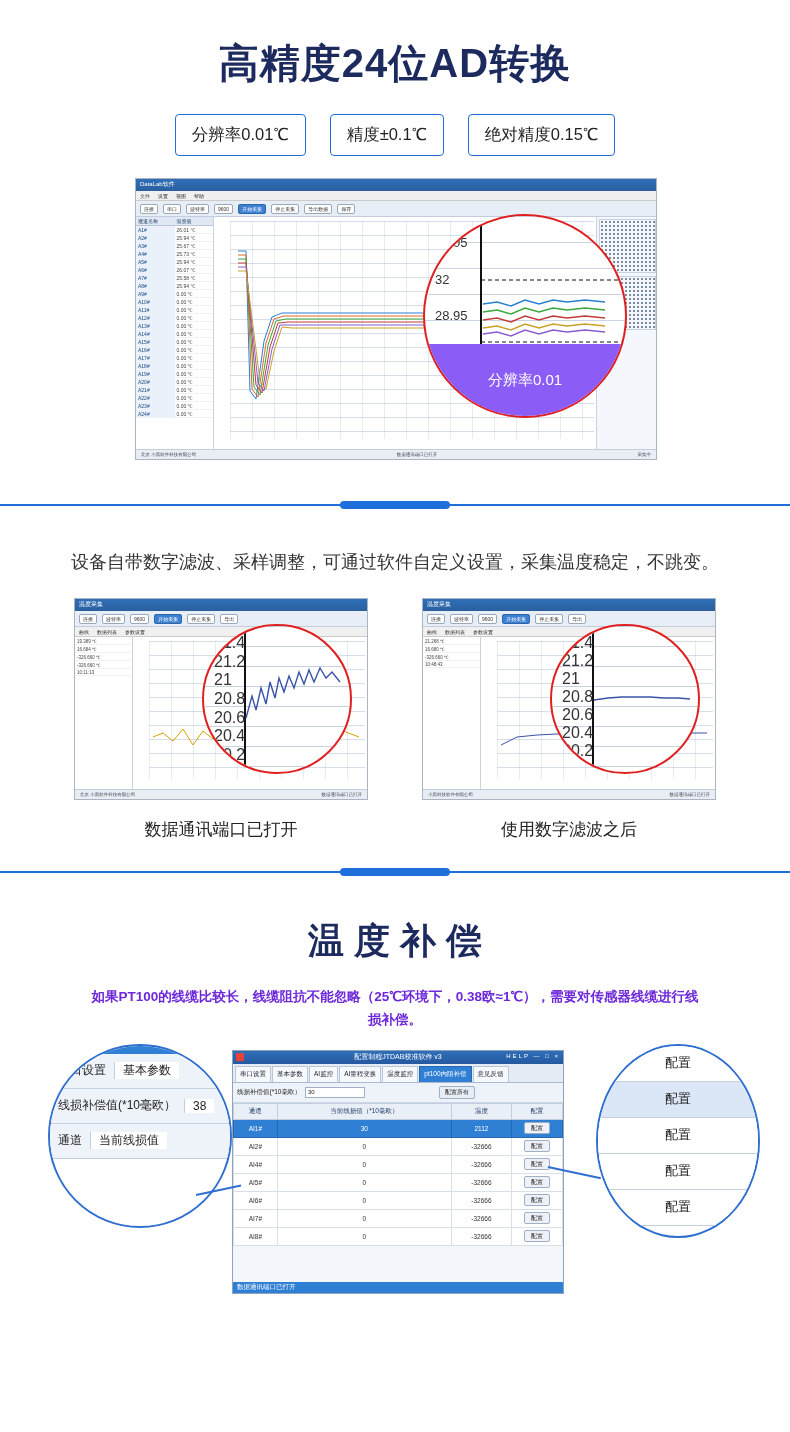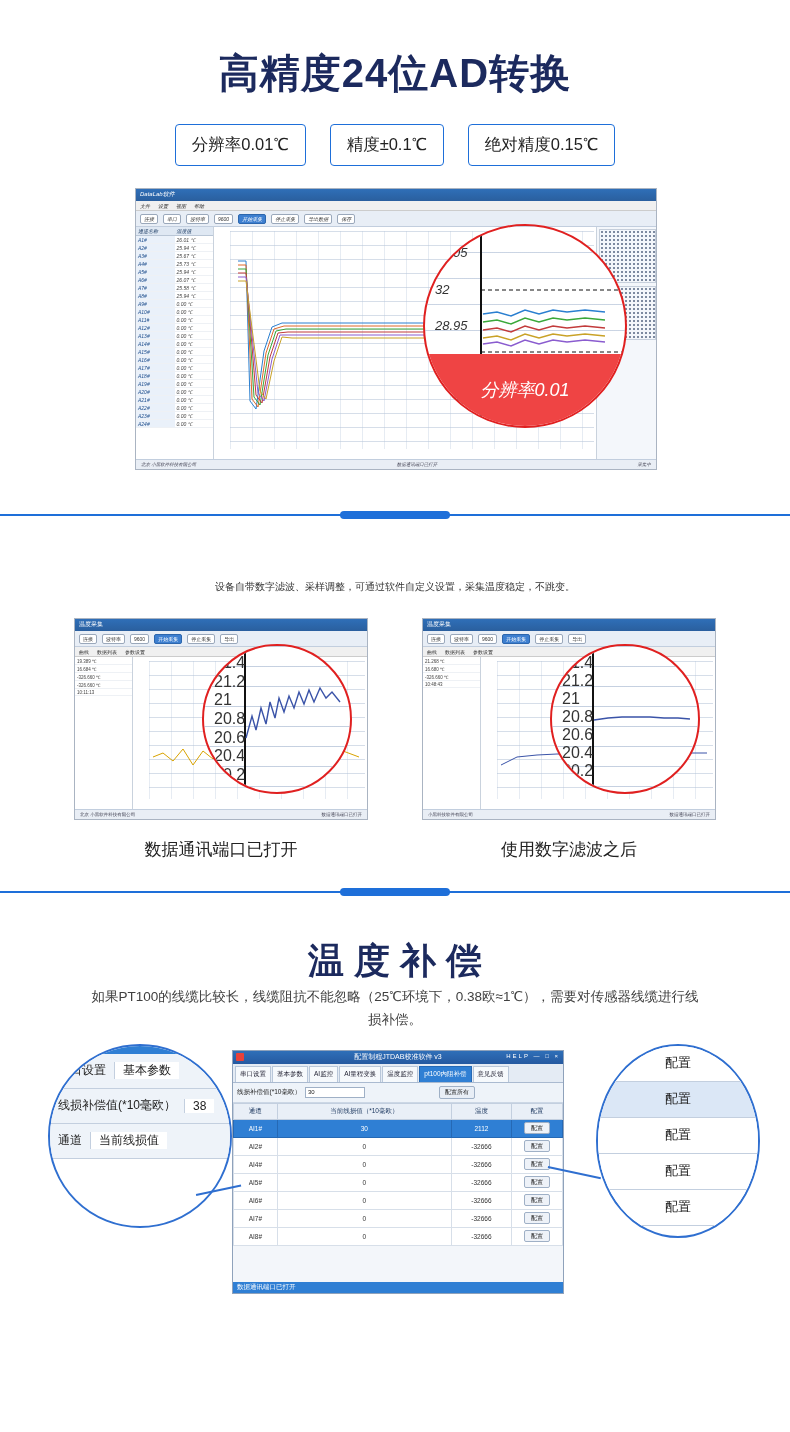--- a/index.html
+++ b/index.html
@@ -19,21 +19,21 @@
     width: 790px;
     height: 1432px;
     position: relative;
   }
 
   
   .section {
     position: relative;
     width: 790px;
   }
-  .sec1 { padding-top: 48px; }
+  .sec1 { padding-top: 38px; }
 
   .main-title {
     text-align: center;
     font-size: 40px;
     font-weight: bold;
     color: #1c2a5e;
     letter-spacing: 1px;
     line-height: 1.25;
   }
   .sub-title {
@@ -58,21 +58,20 @@
     background: #fff;
     white-space: nowrap;
   }
 
   
   .shot1-wrap {
     margin: 22px auto 0;
     width: 520px;
     height: 300px;
     position: relative;
-    font-style: italic;
   }
   .shot {
     position: relative;
     background: #eef2f7;
     border: 1px solid #aab4c2;
     overflow: hidden;
   }
   .shot1 {
     width: 520px;
     height: 280px;
@@ -221,23 +220,23 @@
     color: #333;
     display: flex;
     flex-direction: column;
     justify-content: space-around;
     padding: 8px 0;
   }
   .mag-dark {
     position: absolute;
     left: 0; right: 0; bottom: 0;
     height: 72px;
-    background: #ef4444;
+    background: #8b5cf6;
     color: #fff;
-    font-size: 18px;
+    font-size: 15px;
     display: flex;
     align-items: center;
     justify-content: center;
   }
   .mag-vline {
     position: absolute;
     left: 55px; top: 0; bottom: 0;
     width: 1.5px;
     background: #111;
   }
@@ -267,23 +266,22 @@
   .sec-title {
     text-align: center;
     font-size: 36px;
     font-weight: bold;
     color: #1c2a5e;
     letter-spacing: 10px;
     text-indent: 10px;
   }
   .sec-desc {
     text-align: center;
-    font-size: 10px;
+    font-size: 18px;
     color: #333;
-    margin-top: 20px;
   }
   .two-col {
     display: flex;
     justify-content: center;
     gap: 54px;
     margin-top: 24px;
   }
   .shot2 {
     width: 292px;
     height: 200px;
@@ -308,24 +306,26 @@
     position: absolute;
     inset: 0;
     background: repeating-linear-gradient(to bottom, rgba(150,170,200,.55) 0 1px, transparent 1px 20px);
   }
 
   
   .sec3 { padding-top: 44px; }
   .sec3-desc {
     text-align: center;
     font-size: 13.5px;
-    color: #404040;
+    color: #6d28d9;
+    margin-top: 20px;
     line-height: 1.7;
     padding: 0 90px;
     box-sizing: border-box;
+    font-weight: bold;
   }
   .sec3-figure {
     position: relative;
     width: 790px;
     height: 260px;
     margin-top: 12px;
   }
   .shot3 {
     position: absolute;
     left: 232px;

